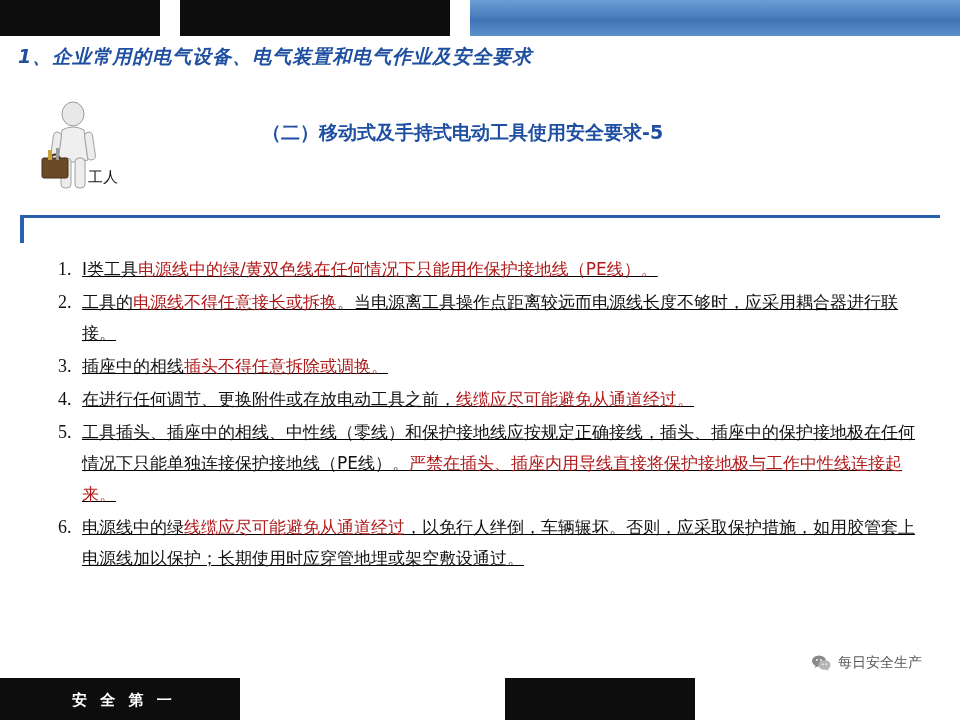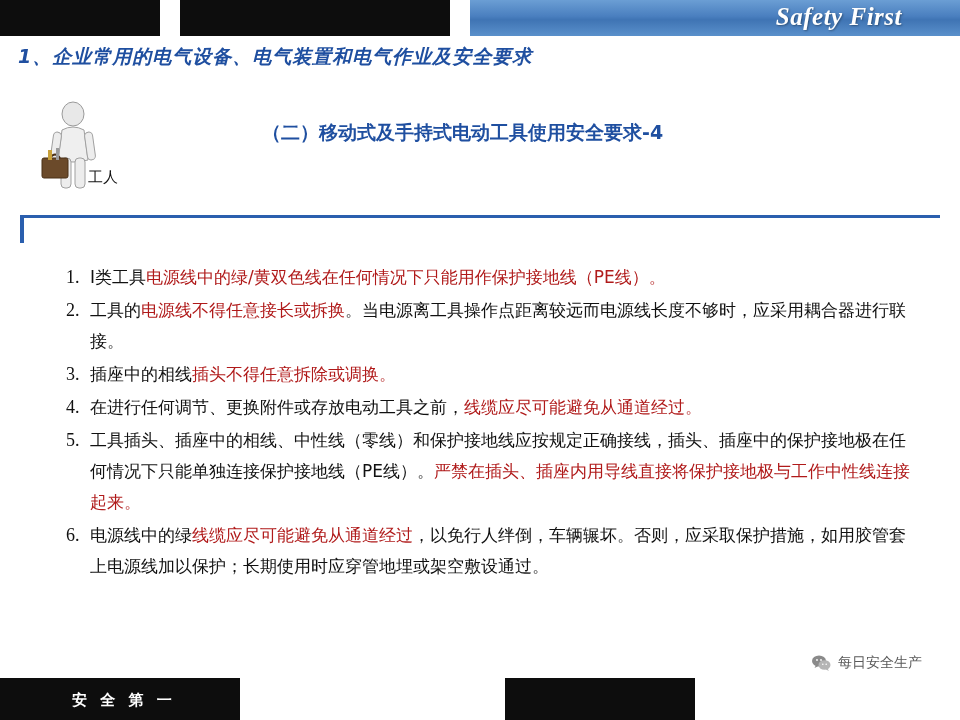--- a/index.html
+++ b/index.html
@@ -109,23 +109,24 @@
   }
 
   
   .content {
     position: absolute;
     left: 30px;
     top: 250px;
     width: 900px;
   }
   ol.rules {
-    margin: 12px;
+    margin: 4px;
     padding: 0 0 0 42px;
     list-style-position: outside;
+    text-decoration: underline;
   }
   ol.rules > li {
     font-family: "DejaVu Sans", sans-serif;
     font-size: 17px;
     line-height: 31px;
     color: #111111;
     margin-bottom: 2px;
     padding-left: 6px;
   }
   ol.rules > li::marker {
@@ -185,42 +186,41 @@
 </style>
 </head>
 <body>
 
 <div class="top-bar">
   <div class="top-seg seg-black-1"></div>
   <div class="top-seg seg-white-1"></div>
   <div class="top-seg seg-black-2"></div>
   <div class="top-seg seg-white-2"></div>
   <div class="top-seg seg-blue"></div>
-  <div class="safety-first">Safety First</div>
 </div>
 
 <div class="section-heading">1、企业常用的电气设备、电气装置和电气作业及安全要求</div>
 
 <div class="worker">
   <svg width="110" height="95" viewBox="0 0 110 95" xmlns="http://www.w3.org/2000/svg">
     <ellipse cx="45" cy="14" rx="11" ry="12" fill="#e8e8e8" stroke="#9a9a9a" stroke-width="1"></ellipse>
     <path d="M34 30 Q45 24 56 30 L60 60 Q45 64 30 60 Z" fill="#efefef" stroke="#a0a0a0" stroke-width="1"></path>
     <rect x="33" y="58" width="10" height="30" rx="4" fill="#ededed" stroke="#a0a0a0" stroke-width="1"></rect>
     <rect x="47" y="58" width="10" height="30" rx="4" fill="#ededed" stroke="#a0a0a0" stroke-width="1"></rect>
     <rect x="24" y="32" width="8" height="28" rx="4" fill="#ededed" stroke="#a0a0a0" stroke-width="1" transform="rotate(8 28 46)"></rect>
     <rect x="58" y="32" width="8" height="28" rx="4" fill="#ededed" stroke="#a0a0a0" stroke-width="1" transform="rotate(-8 62 46)"></rect>
     <rect x="14" y="58" width="26" height="20" rx="2" fill="#6b4a2a" stroke="#4a3016" stroke-width="1"></rect>
     <path d="M22 58 q5 -7 10 0" fill="none" stroke="#4a3016" stroke-width="2"></path>
     <rect x="20" y="50" width="4" height="10" fill="#c8a13a"></rect>
     <rect x="28" y="48" width="3" height="12" fill="#9a9a9a"></rect>
   </svg>
 </div>
 <div class="worker-label">工人</div>
 
-<div class="subtitle">（二）移动式及手持式电动工具使用安全要求-4</div>
+<div class="subtitle">（二）移动式及手持式电动工具使用安全要求-5</div>
 
 <div class="divider-tick"></div>
 <div class="divider"></div>
 
 <div class="content">
   <ol class="rules" id="rules-list">
       <li><span>Ⅰ类工具</span><span class="hl">电源线中的绿/黄双色线在任何情况下只能用作保护接地线（PE线）。</span></li>
       <li><span>工具的</span><span class="hl">电源线不得任意接长或拆换</span><span>。当电源离工具操作点距离较远而电源线长度不够时，应采用耦合器进行联接。</span></li>
       <li><span>插座中的相线</span><span class="hl">插头不得任意拆除或调换。</span></li>
       <li><span>在进行任何调节、更换附件或存放电动工具之前，</span><span class="hl">线缆应尽可能避免从通道经过。</span></li>

